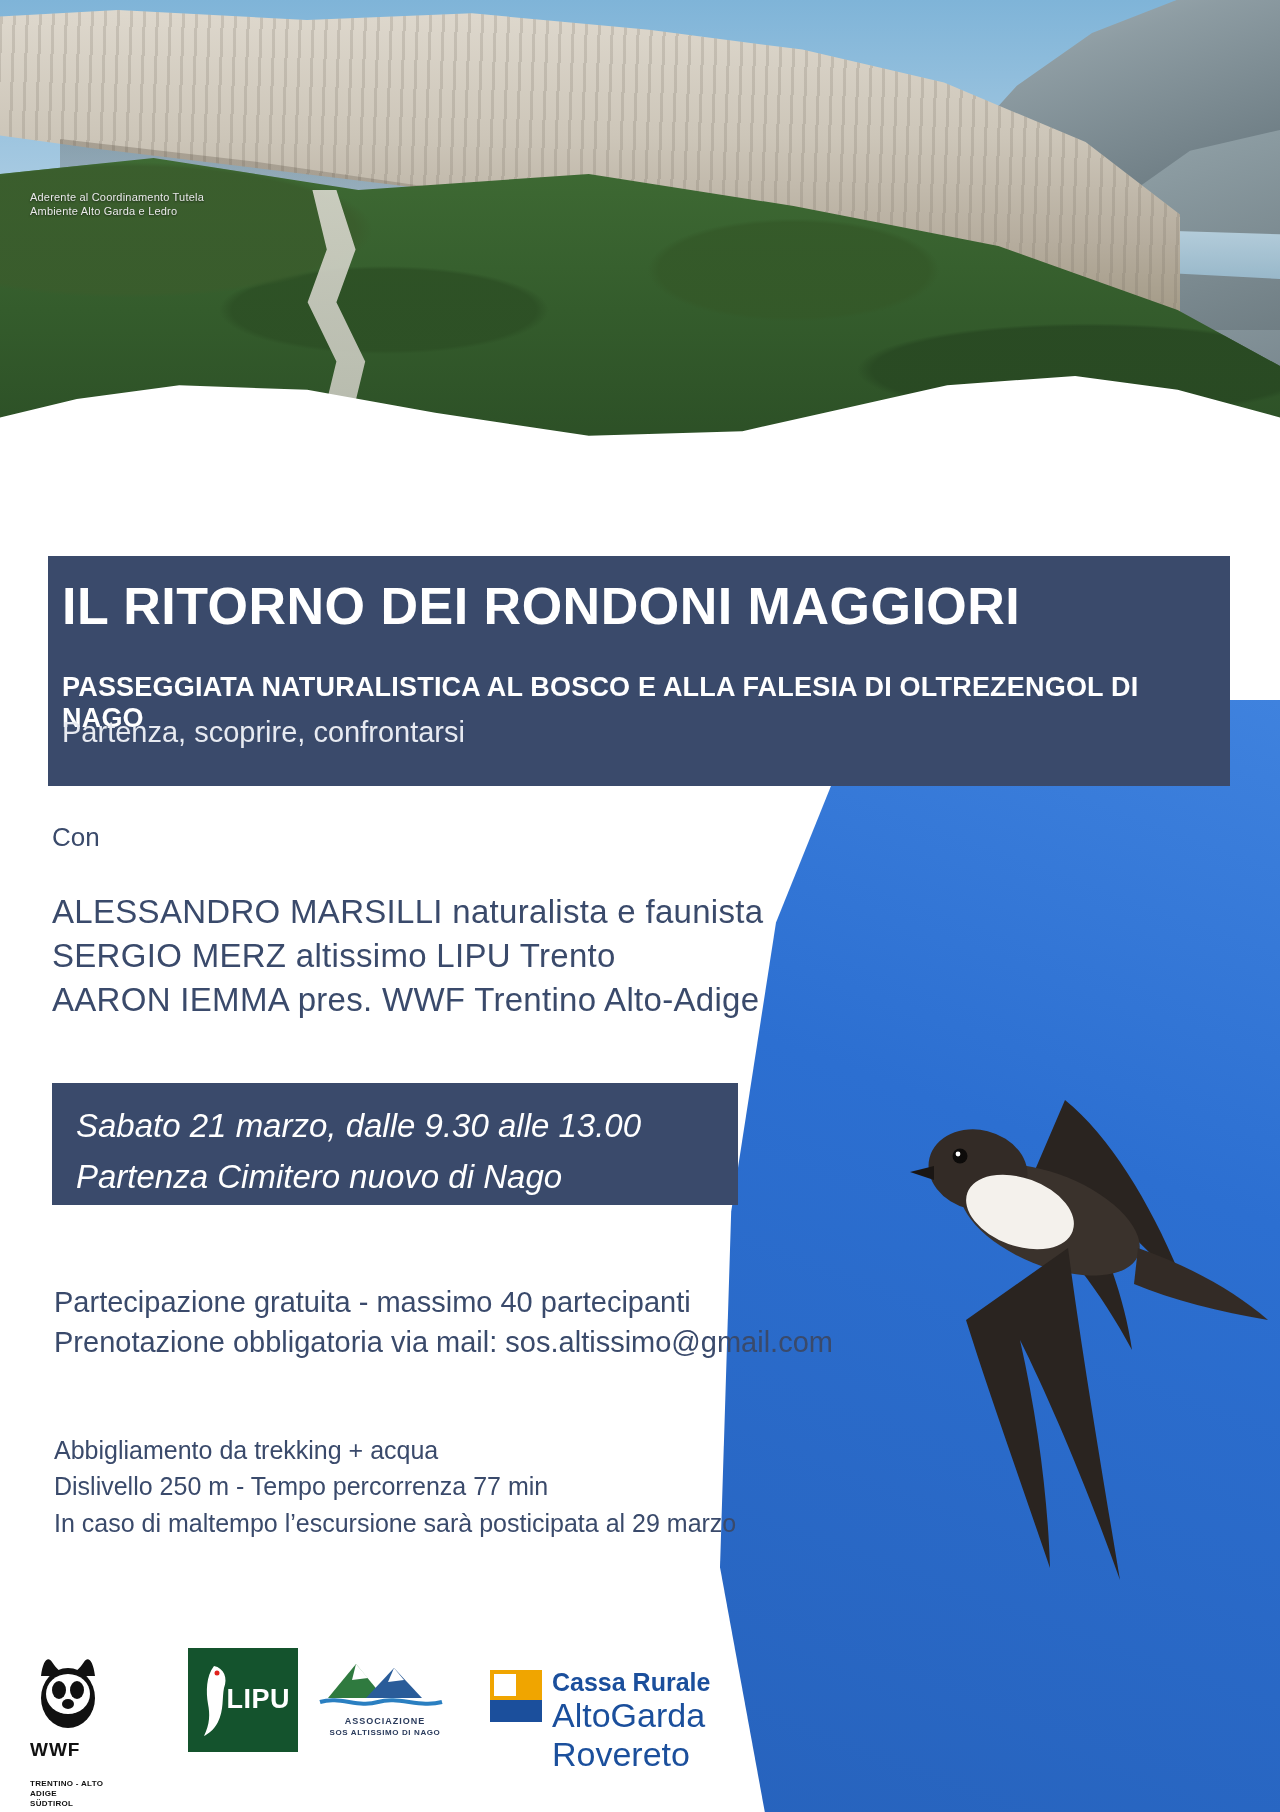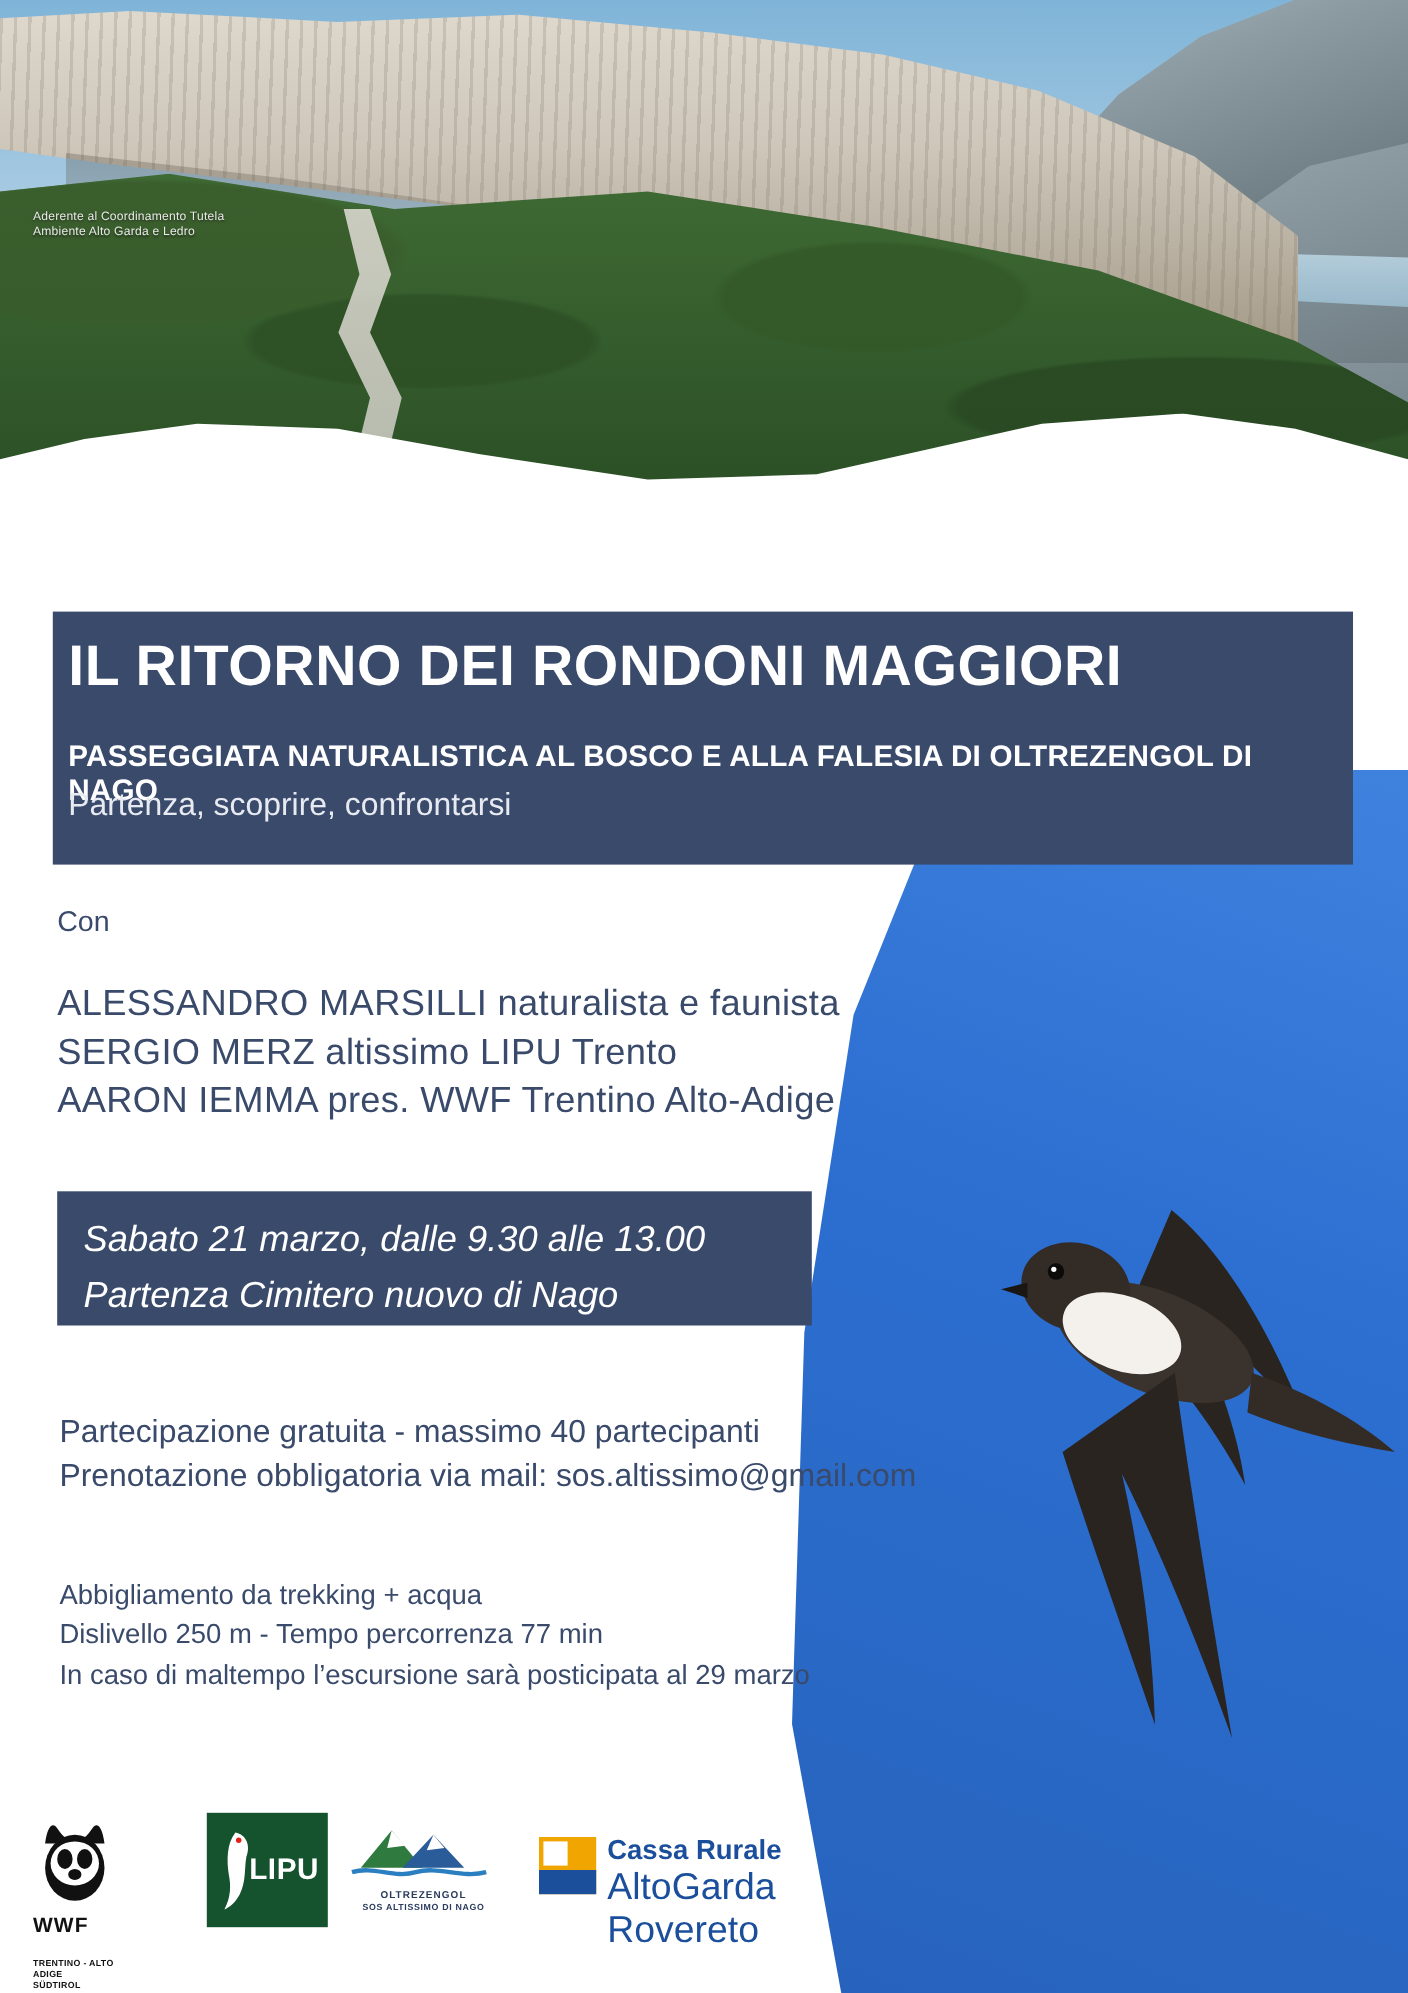--- a/index.html
+++ b/index.html
@@ -256,21 +256,21 @@
     </div>
 
     <div class="logo asso">
       <svg width="150" height="54" viewBox="0 0 150 54">
         <path d="M18 44 L46 10 L74 44 Z" fill="#2f7a3f"></path>
         <path d="M56 44 L84 14 L112 44 Z" fill="#2a5c99"></path>
         <path d="M46 10 L58 24 L42 26 Z" fill="#ffffff"></path>
         <path d="M84 14 L94 26 L78 28 Z" fill="#ffffff"></path>
         <path d="M10 48 C30 42 48 54 68 48 C88 42 110 54 132 48" stroke="#2a7fc1" stroke-width="4" fill="none"></path>
       </svg>
-      <div class="asso-t1">OLTREZENGOL</div>
+      <div class="asso-t1">ASSOCIAZIONE</div>
       <div class="asso-t2">SOS ALTISSIMO DI NAGO</div>
     </div>
 
     <div class="logo cassa">
       <div class="cassa-sq"></div>
       <div class="cassa-l1">Cassa Rurale</div>
       <div class="cassa-l2">AltoGarda Rovereto</div>
     </div>
 
   </div>

